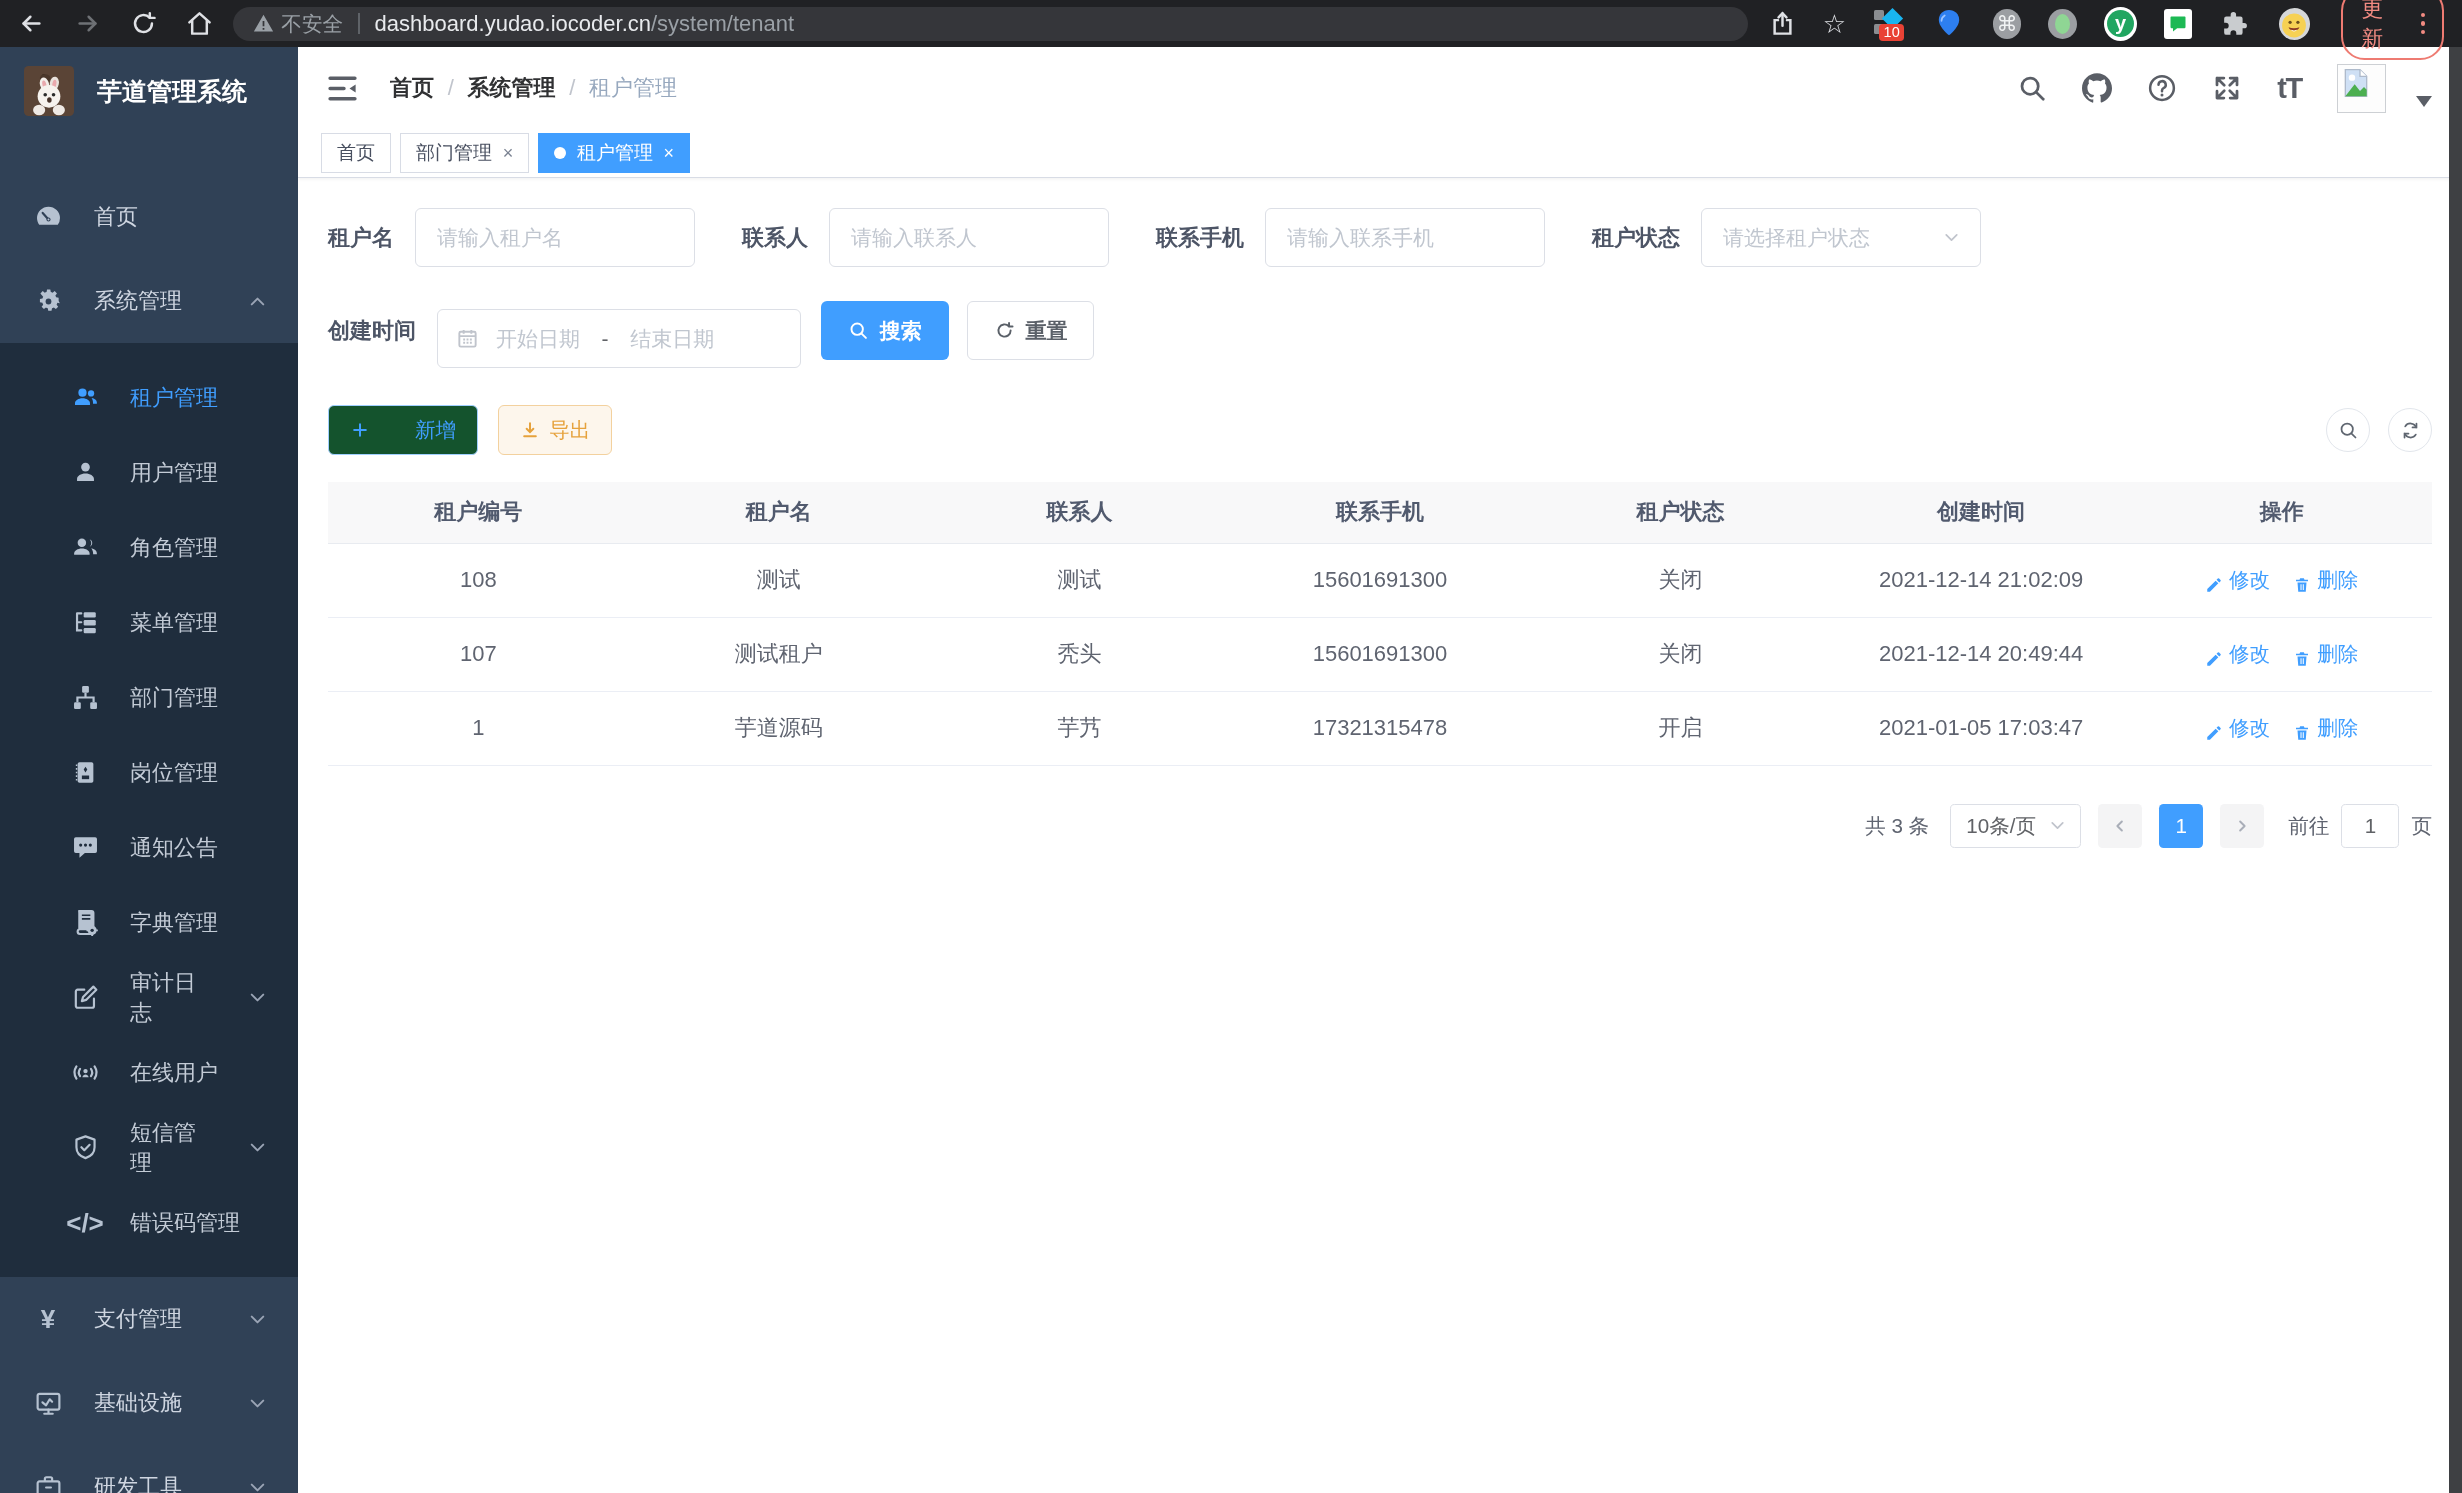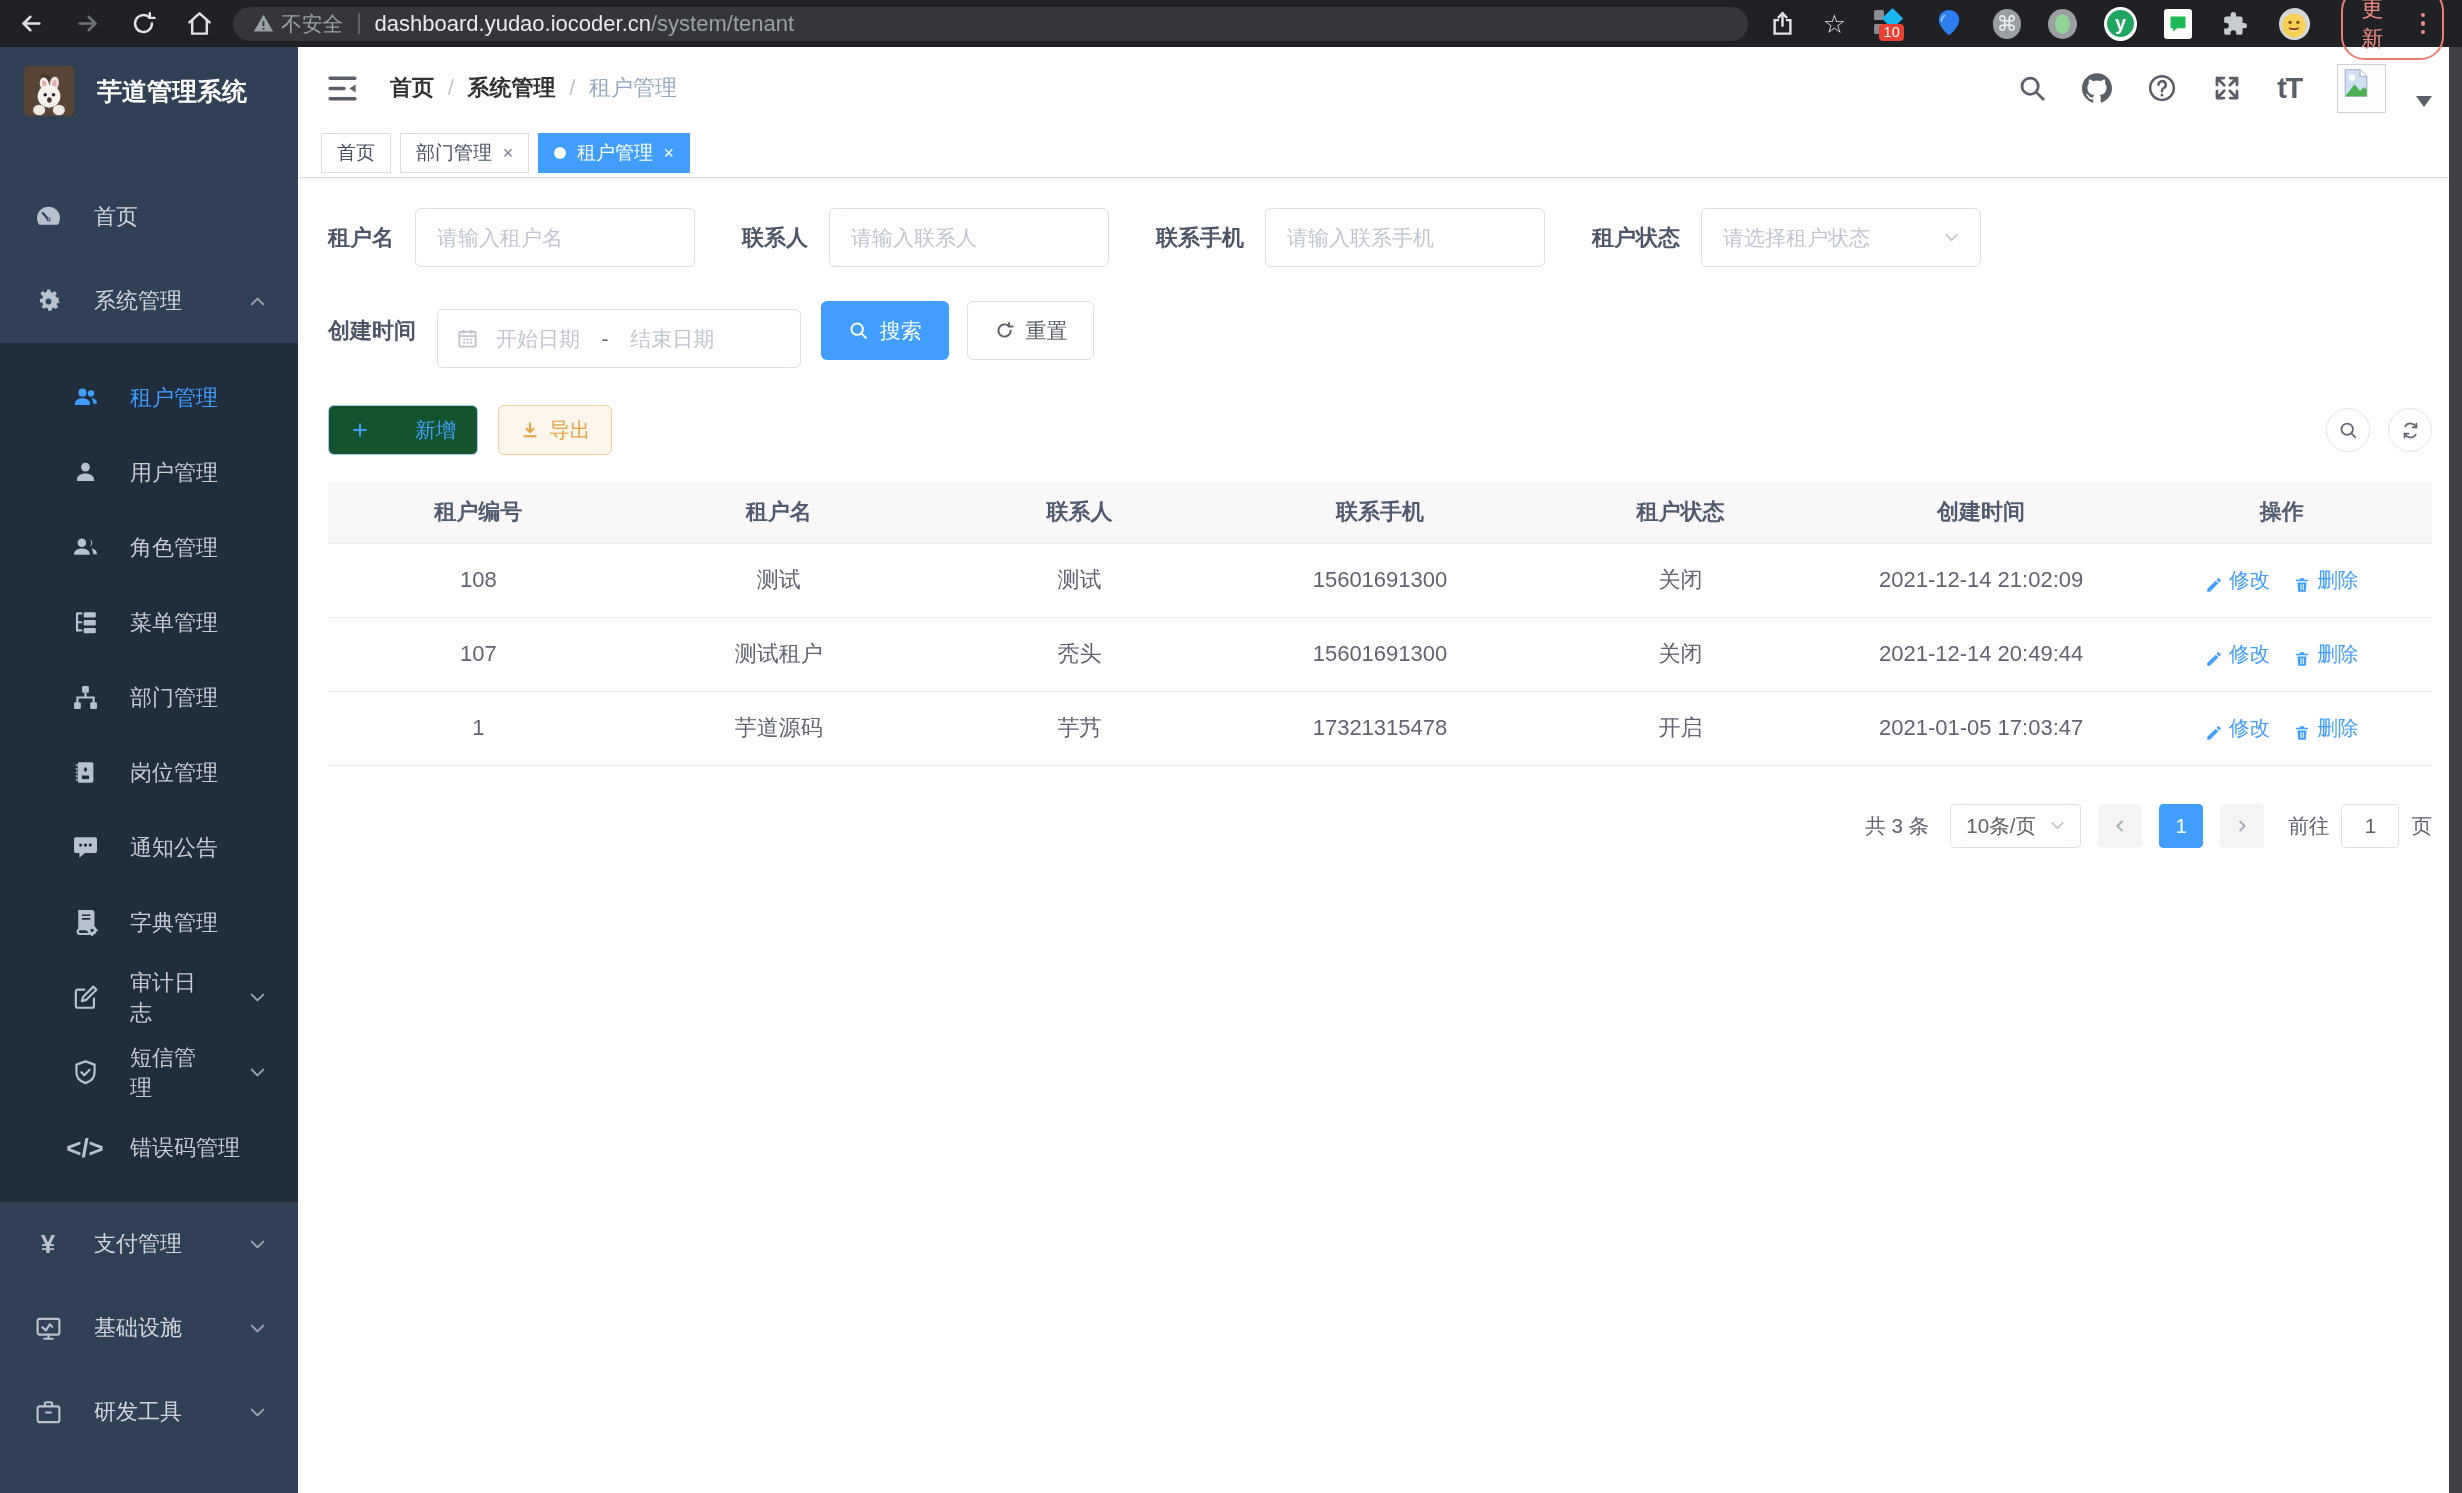--- a/index.html
+++ b/index.html
@@ -94,21 +94,21 @@
   .flabel { font-size: 22px; font-weight: bold; color: #4d5566; margin-right: 21px; white-space: nowrap; }
   .el-input { width: 280px; height: 59px; border: 1.5px solid #dcdfe6; border-radius: 6px; font-size: 21px; color: #606266; padding: 0 21px; outline: none; background: #fff; }
   .el-input::placeholder { color: #c0c6cf; }
   .el-select { width: 280px; height: 59px; border: 1.5px solid #dcdfe6; border-radius: 6px; display: flex; align-items: center; justify-content: space-between; padding: 0 18px 0 21px; background: #fff; }
   .el-select .ph { font-size: 21px; color: #c0c6cf; }
   .el-select svg, .psize svg { width: 21px; height: 21px; stroke: #c0c4cc; stroke-width: 2; fill: none; stroke-linecap: round; stroke-linejoin: round; }
   .date-range { width: 364px; height: 59px; border: 1.5px solid #dcdfe6; border-radius: 6px; display: flex; align-items: center; padding: 0 18px; gap: 17px; background: #fff; margin-top: 16px; }
   .date-range svg { width: 23px; height: 23px; stroke: #c0c4cc; stroke-width: 2; fill: none; }
   .date-range .ph { font-size: 21px; color: #c0c6cf; }
   .date-range .dsep { font-size: 21px; color: #606266; margin: 0 4.6px; }
-  .btn { height: 59px; border-radius: 6px; font-size: 21px; display: inline-flex; align-items: center; gap: 10.7px; padding: 12px 26px; border: 1.5px solid transparent; }
+  .btn { height: 59px; border-radius: 6px; font-size: 21px; display: inline-flex; align-items: center; gap: 10.7px; padding: 12px 26px; border: 1.5px solid transparent; font-weight: bold; }
   .btn svg { width: 21px; height: 21px; stroke-width: 2.2; fill: none; stroke-linecap: round; stroke-linejoin: round; }
   .btn-primary { background: #409eff; color: #fff; margin-left: 20px; }
   .btn-primary svg { stroke: #fff; }
   .btn-plain { background: #fff; border-color: #dcdfe6; color: #5a6068; margin-left: 18px; }
   .btn-plain svg { stroke: #5a6068; }
 
   .toolbar { display: flex; align-items: center; margin-top: 37px; }
   .btn-sm { height: 50px; border-radius: 6px; font-size: 20.6px; display: inline-flex; align-items: center; gap: 9px; padding: 0 21px; }
   .btn-sm svg { width: 20px; height: 20px; stroke-width: 2.4; fill: none; stroke-linecap: round; }
   .btn-add { background: #14532d; border: 1.5px solid #a0cfff; color: #409eff; gap: 45px; }
@@ -385,20 +385,31 @@
                 <path d="M19 13v6a1.5 1.5 0 0 1-1.5 1.5h-12A1.5 1.5 0 0 1 4 19V7a1.5 1.5 0 0 1 1.5-1.5H11"></path>
                 <path d="M9 15l1-3.5L18.5 3l2.5 2.5L12.5 14 9 15z"></path>
               </svg>
             </span>
           <span class="mlabel">审计日志</span>
           <span class="arrow">
               <svg viewBox="0 0 24 24">
                 <polyline points="6 9 12 15 18 9"></polyline>
               </svg>
             </span>
+        </div>
+        <div class="menu-item">
+          <span class="mic">
+              <svg viewBox="0 0 24 24" fill="none" stroke="currentColor" stroke-width="1.8" stroke-linecap="round">
+                <path d="M4.5 7a9 9 0 0 0 0 10M19.5 7a9 9 0 0 1 0 10"></path>
+                <path d="M7.5 9a5.2 5.2 0 0 0 0 6M16.5 9a5.2 5.2 0 0 1 0 6"></path>
+                <circle cx="12" cy="10.8" r="1.8" fill="currentColor" stroke="none"></circle>
+                <path d="M9.4 16c.4-1.5 1.4-2.3 2.6-2.3s2.2.8 2.6 2.3" fill="currentColor" stroke="none"></path>
+              </svg>
+            </span>
+          <span class="mlabel">在线用户</span>
         </div>
         <div class="menu-item">
           <span class="mic">
               <svg viewBox="0 0 24 24" fill="none" stroke="currentColor" stroke-width="1.8" stroke-linecap="round" stroke-linejoin="round">
                 <path d="M12 2.8l7.5 2.7v6.3c0 4.4-3.2 7.6-7.5 9-4.3-1.4-7.5-4.6-7.5-9V5.5z"></path>
                 <polyline points="8.6 11.8 11 14.2 15.4 9.8"></polyline>
               </svg>
             </span>
           <span class="mlabel">短信管理</span>
           <span class="arrow">

